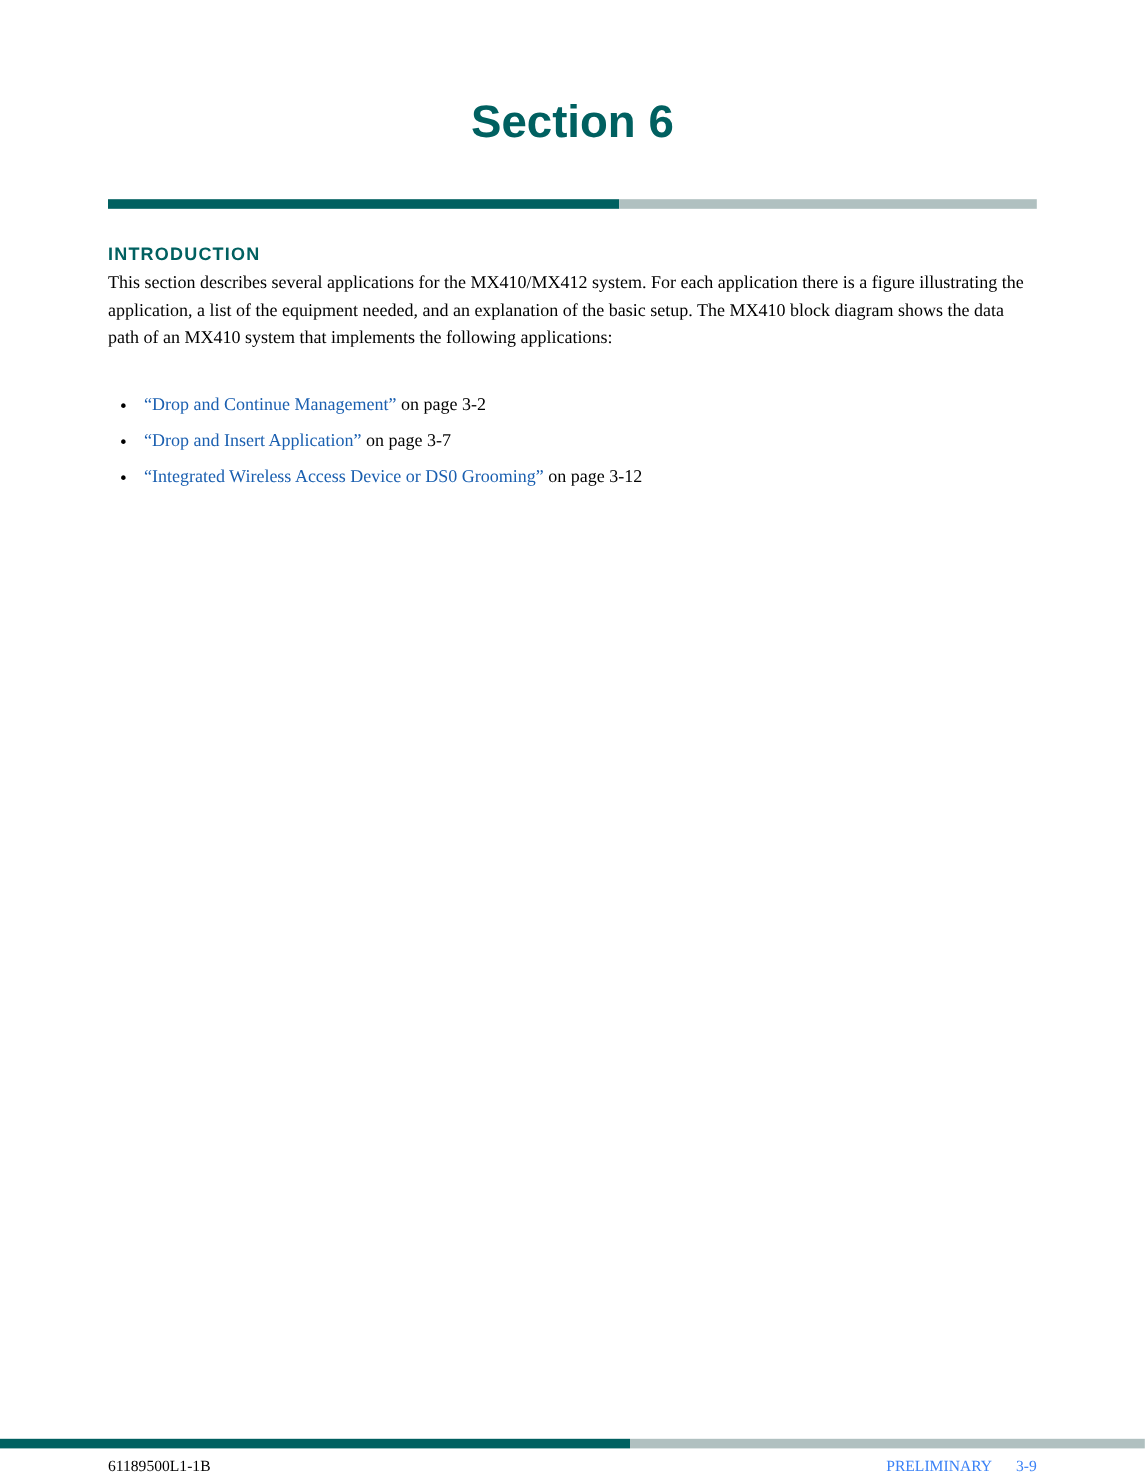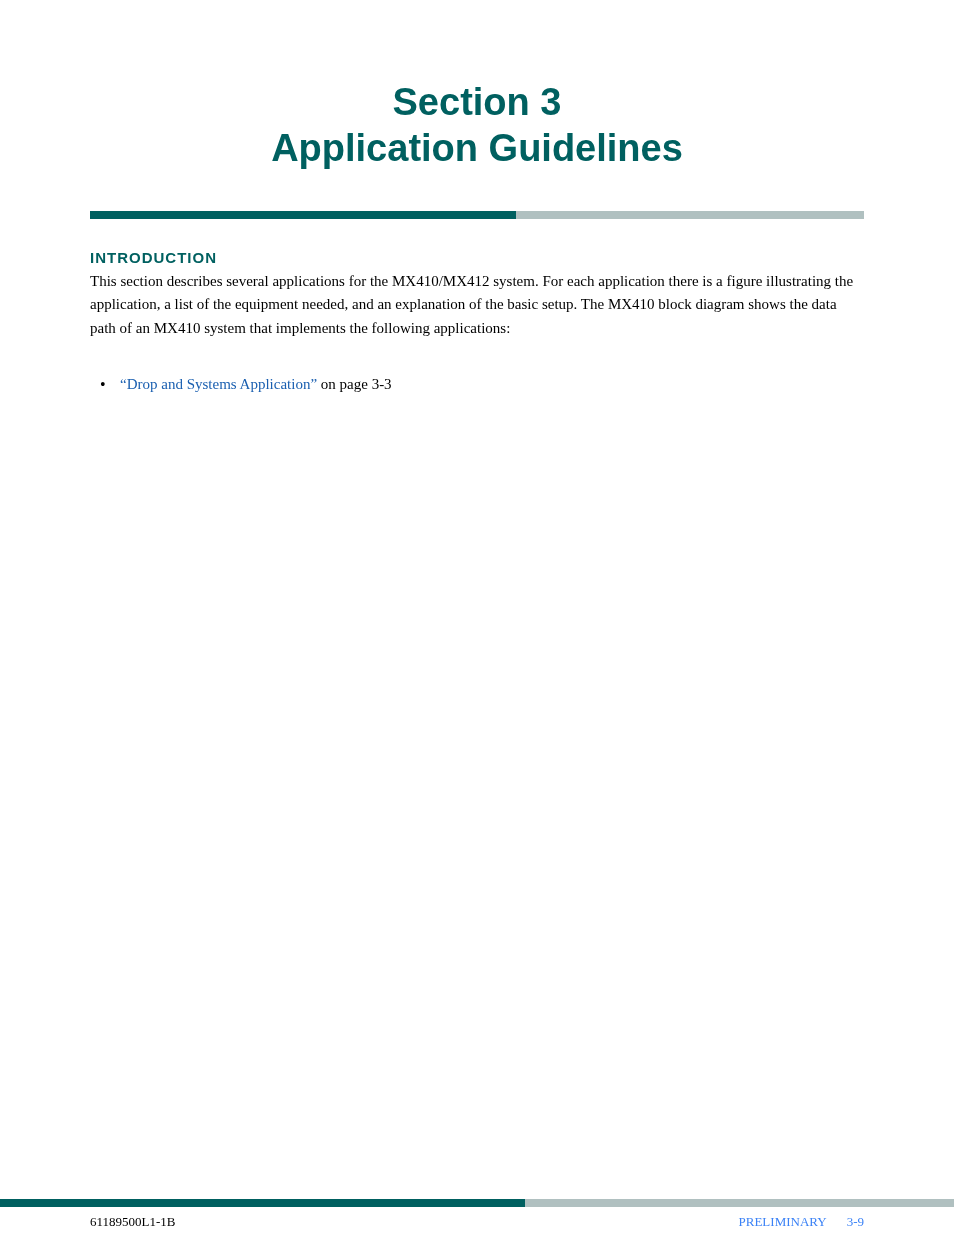--- a/index.html
+++ b/index.html
@@ -171,36 +171,41 @@
       gap: 20px;
     }
   </style>
 </head>
 <body>
 
 <div class="page">
   <div class="content-area">
 
     <div class="section-title-block">
-      <span class="section-title">Section 3</span>
-      <span class="section-subtitle">Application Guidelines</span>
+      <span class="section-title">Section 6</span>
     </div>
 
     <div class="divider-bar">
       <div class="divider-dark"></div>
       <div class="divider-light"></div>
     </div>
 
     <h2 class="intro-heading">INTRODUCTION</h2>
 
     <p class="intro-body">This section describes several applications for the MX410/MX412 system. For each application there is a figure illustrating the application, a list of the equipment needed, and an explanation of the basic setup. The MX410 block diagram shows the data path of an MX410 system that implements the following applications:</p>
 
     <ul class="bullet-list">
       <li>
-        <a class="link-text" href="#">“Drop and Systems Application”</a><span> on page 3-3</span>
+        <a class="link-text" href="#">“Drop and Continue Management”</a><span> on page 3-2</span>
+      </li>
+      <li>
+        <a class="link-text" href="#">“Drop and Insert Application”</a><span> on page 3-7</span>
+      </li>
+      <li>
+        <a class="link-text" href="#">“Integrated Wireless Access Device or DS0 Grooming”</a><span> on page 3-12</span>
       </li>
     </ul>
 
   </div>
 
   <div class="footer">
     <div class="footer-bar">
       <div class="footer-bar-dark"></div>
       <div class="footer-bar-light"></div>
     </div>

